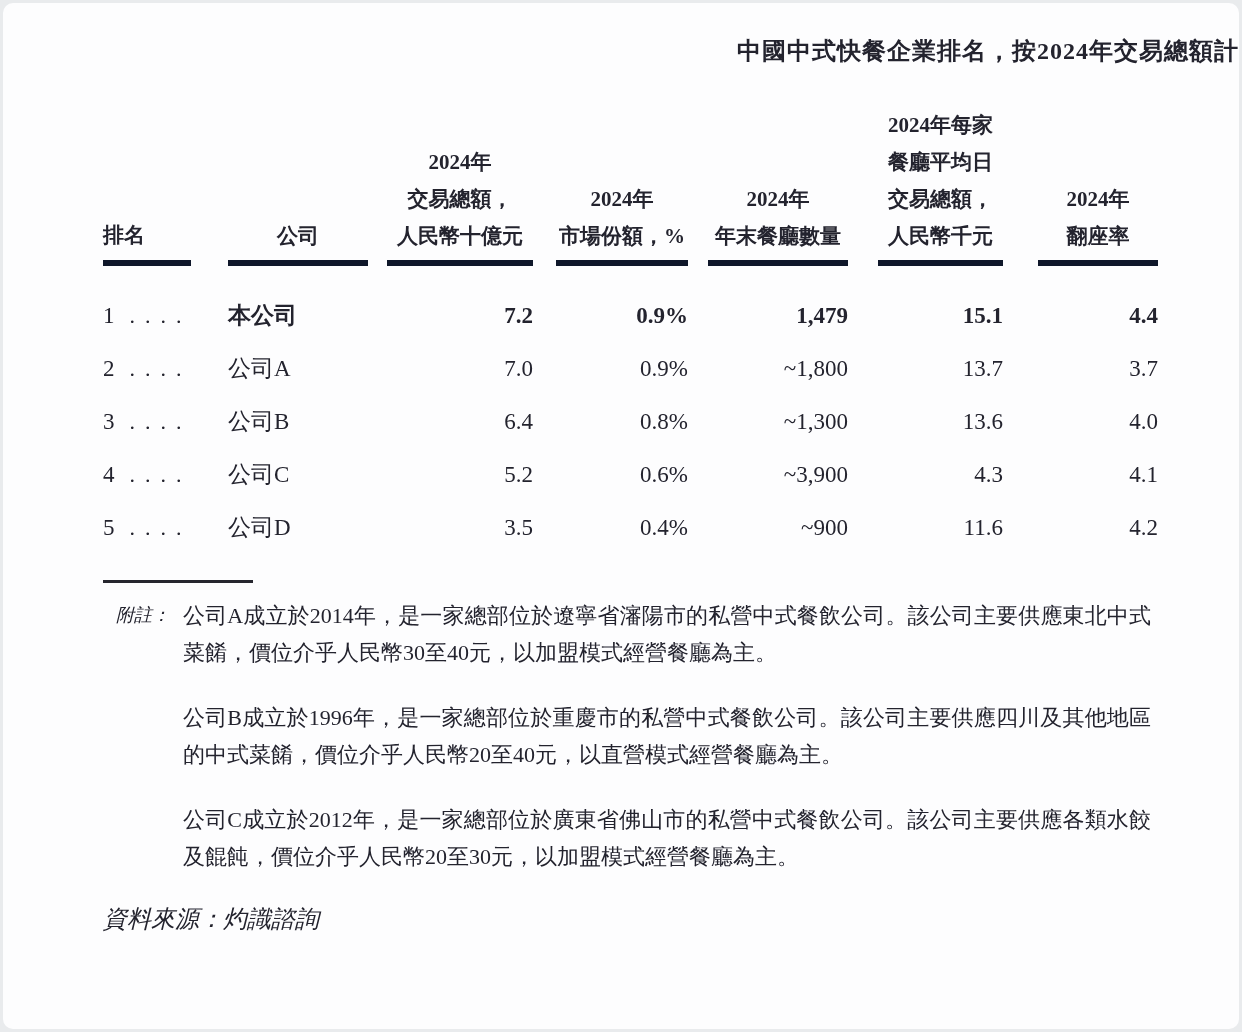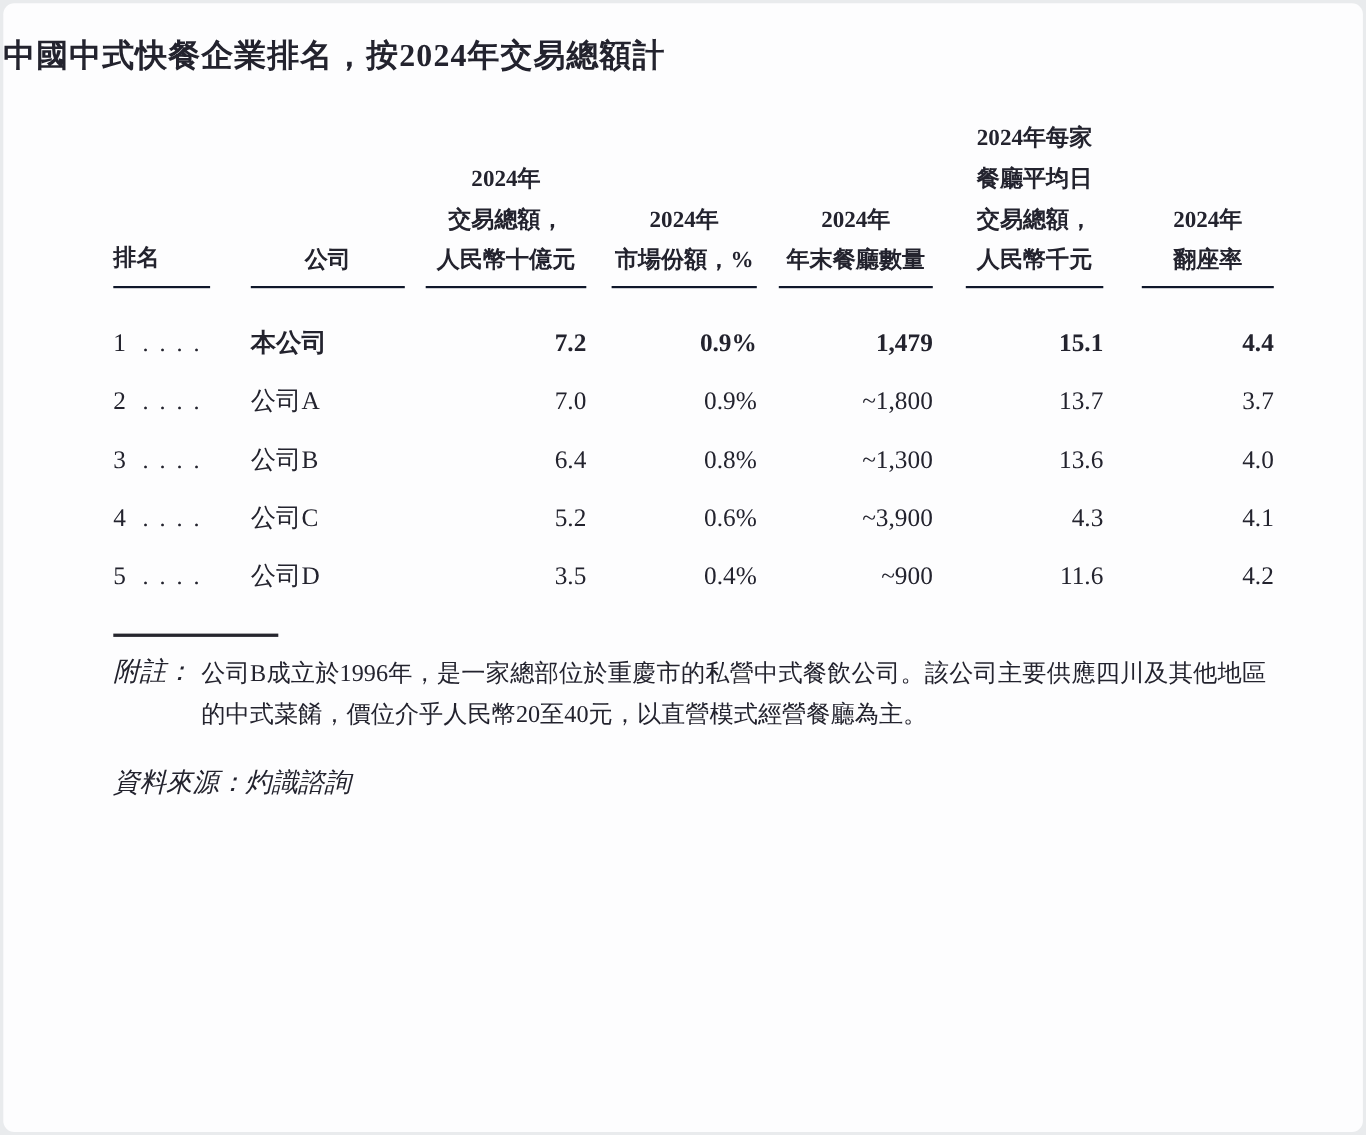--- a/index.html
+++ b/index.html
@@ -14,22 +14,22 @@
   .page {
     position:absolute; inset:3px;
     background:#fdfdfe;
     border-radius:10px;
     box-sizing:border-box;
     padding:28px 0 0 0;
   }
   
   .title {
     margin:0;
-    text-align:left;
-    font-size:29px;
+    text-align:right;
+    font-size:24px;
     font-weight:bold;
     letter-spacing:1px;
     line-height:40px;
   }
   
   table.rank-table {
     border-collapse:collapse;
     margin:36px 0 0 100px;
     table-layout:fixed;
   }
@@ -37,21 +37,21 @@
   col.c3{width:155px;} col.c4{width:160px;} col.c5{width:155px;} col.c6{width:155px;}
   thead th {
     padding:0; vertical-align:bottom;
     font-size:21px; line-height:37px; font-weight:bold;
     text-align:right;
   }
   thead th.c0 { text-align:left;font-family:Liberation Mono, monospace; }
   .hbox {
     display:inline-block;
     text-align:center;
-    border-bottom:2px solid #0f172a;
+    border-bottom:6px solid #0f172a;
     padding-bottom:5px;
   }
   .c0 .hbox { width:88px; text-align:left; }
   .c1 .hbox { width:140px; }
   .c2 .hbox { width:146px; }
   .c3 .hbox { width:132px; }
   .c4 .hbox { width:140px; }
   .c5 .hbox { width:125px; }
   .c6 .hbox { width:120px; }
   tbody td {
@@ -73,21 +73,21 @@
   .notes { margin:26px 0 0 100px; width:1048px; }
   .notes-rule {
     width:150px;
     border-top:3px solid #26262e;
     margin-bottom:14px;
   }
   .notes-grid { display:flex; }
   .notes-label {
     width:80px; flex-shrink:0;
     font-style:italic;
-    font-size:24px; line-height:37px;
+    font-size:18px; line-height:37px;text-align:center;
   }
   .notes-paras { flex:1; }
   .notes-paras p {
     margin:0 0 28px 0;
     font-size:22px;
     line-height:37px;
     text-align:justify;
   }
   .notes-paras p:last-child { margin-bottom:0; }
   
@@ -208,20 +208,22 @@
         <td class="num">4.2</td>
       </tr>
     </tbody>
   </table>
 
   <div class="notes">
     <div class="notes-rule"></div>
     <div class="notes-grid">
       <div class="notes-label">附註：</div>
       <div class="notes-paras">
+        <p>公司A成立於2014年，是一家總部位於遼寧省瀋陽市的私營中式餐飲公司。該公司主要供應東北中式菜餚，價位介乎人民幣30至40元，以加盟模式經營餐廳為主。</p>
         <p>公司B成立於1996年，是一家總部位於重慶市的私營中式餐飲公司。該公司主要供應四川及其他地區的中式菜餚，價位介乎人民幣20至40元，以直營模式經營餐廳為主。</p>
+        <p>公司C成立於2012年，是一家總部位於廣東省佛山市的私營中式餐飲公司。該公司主要供應各類水餃及餛飩，價位介乎人民幣20至30元，以加盟模式經營餐廳為主。</p>
       </div>
     </div>
   </div>
 
   <div class="source">資料來源：灼識諮詢</div>
 
 </div>
 
 </body></html>

